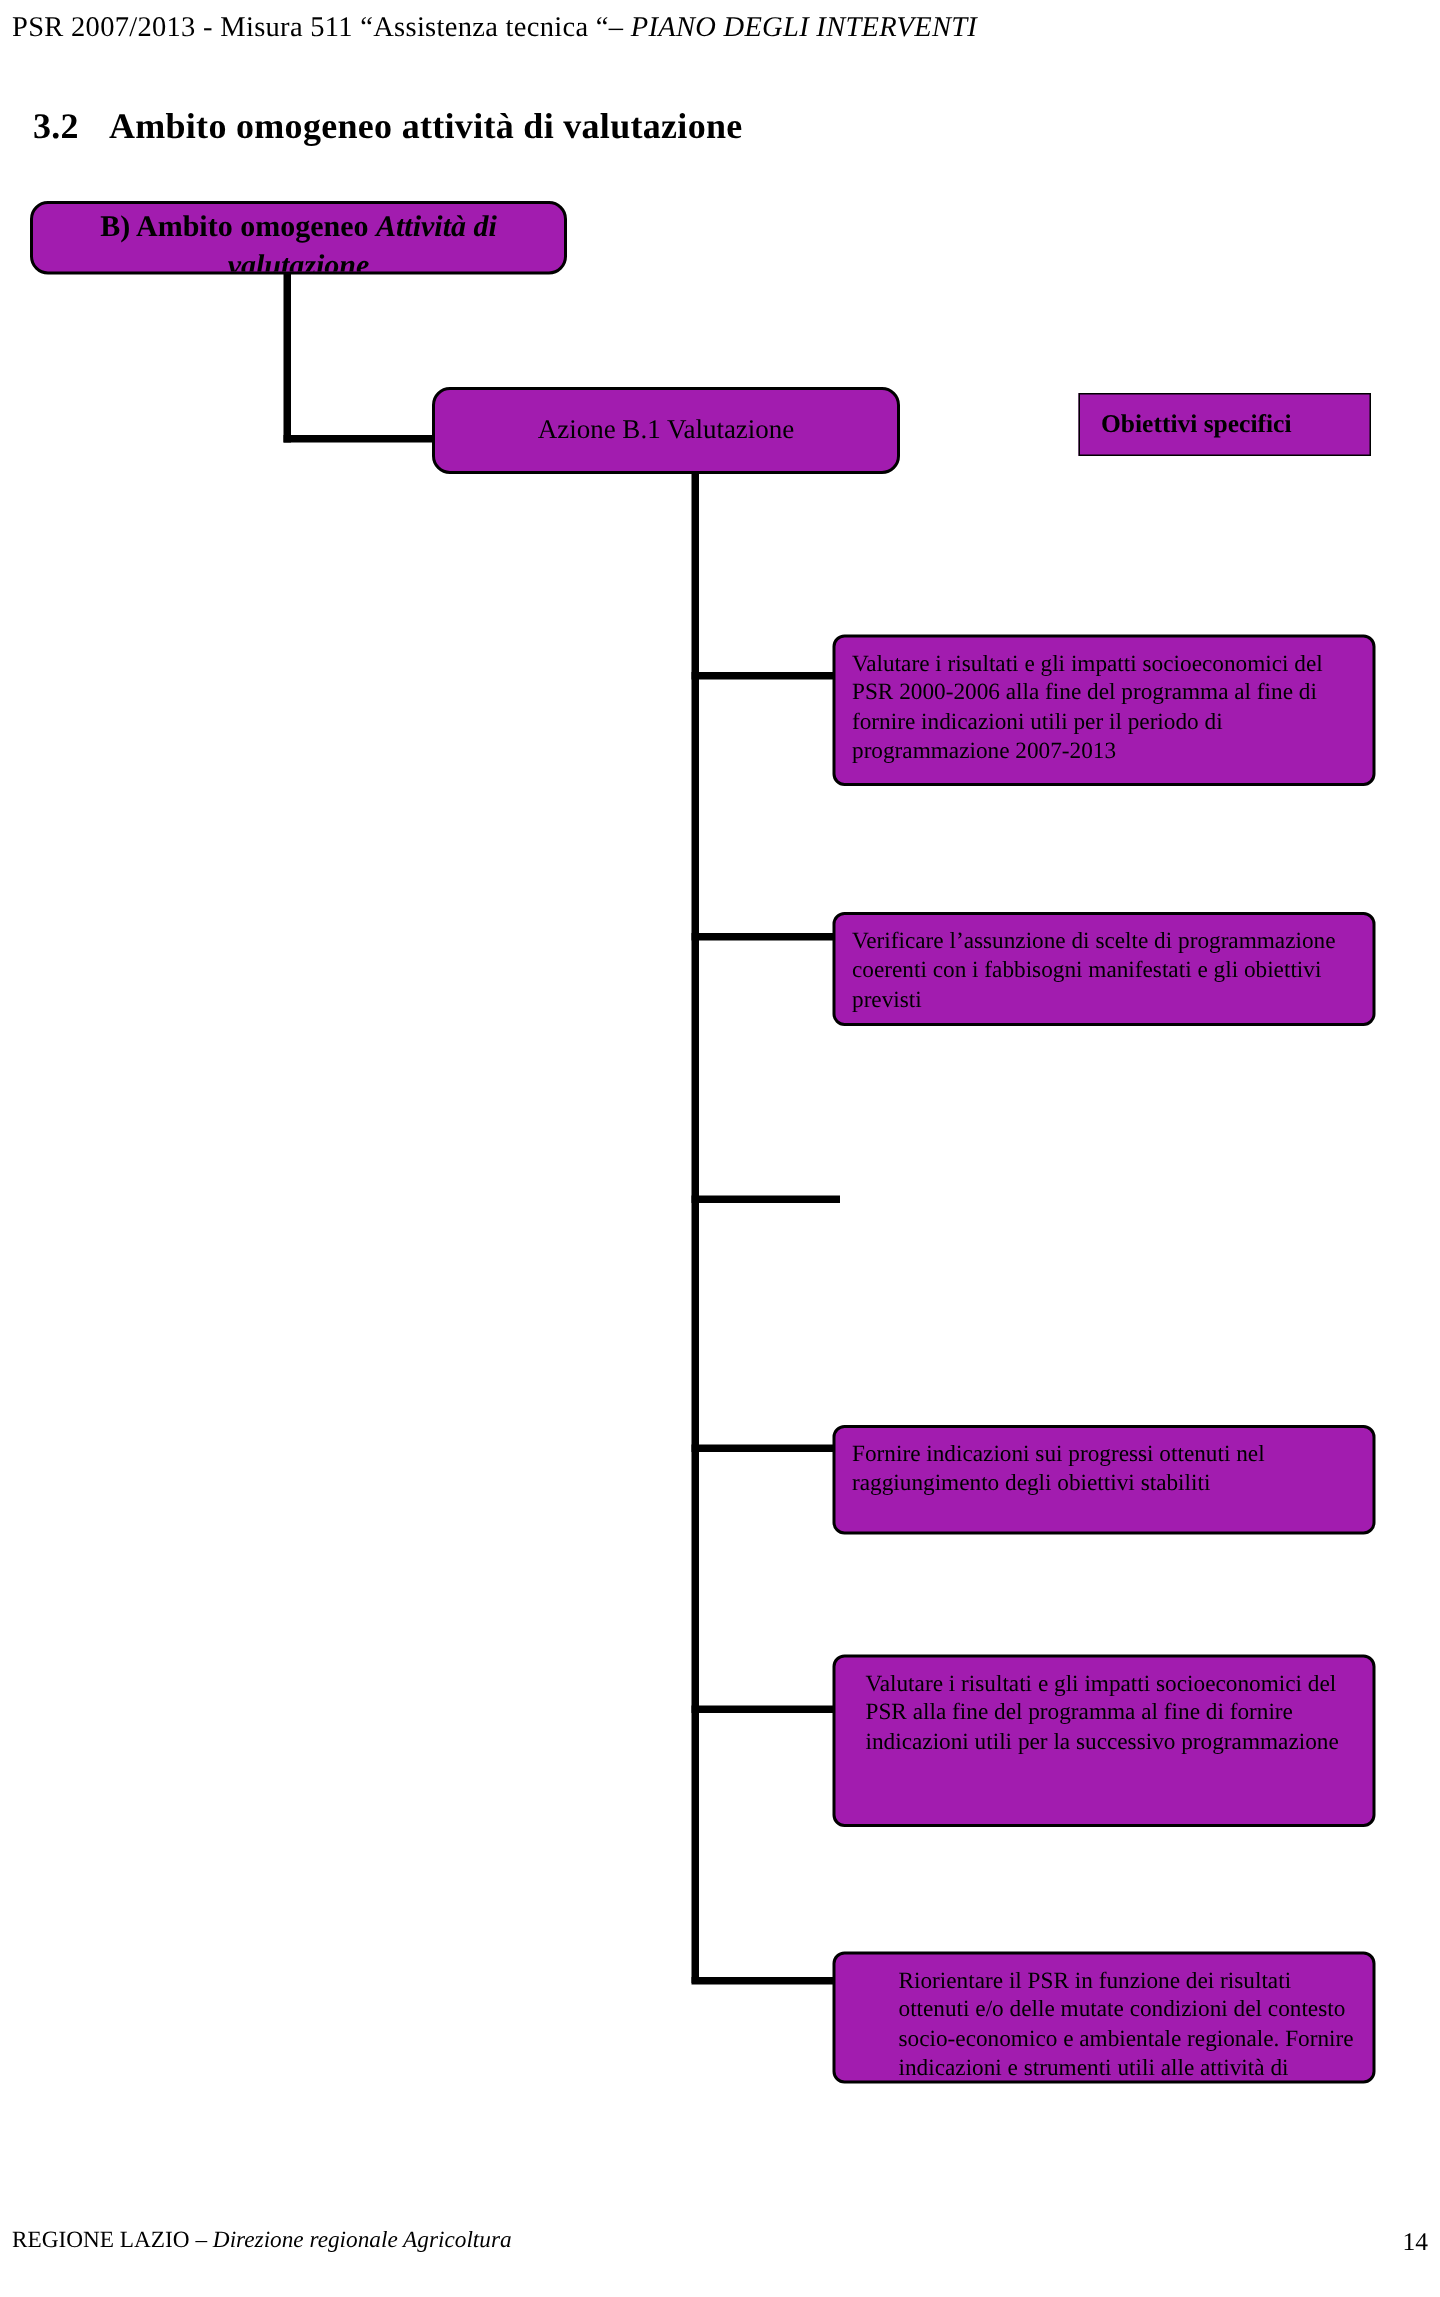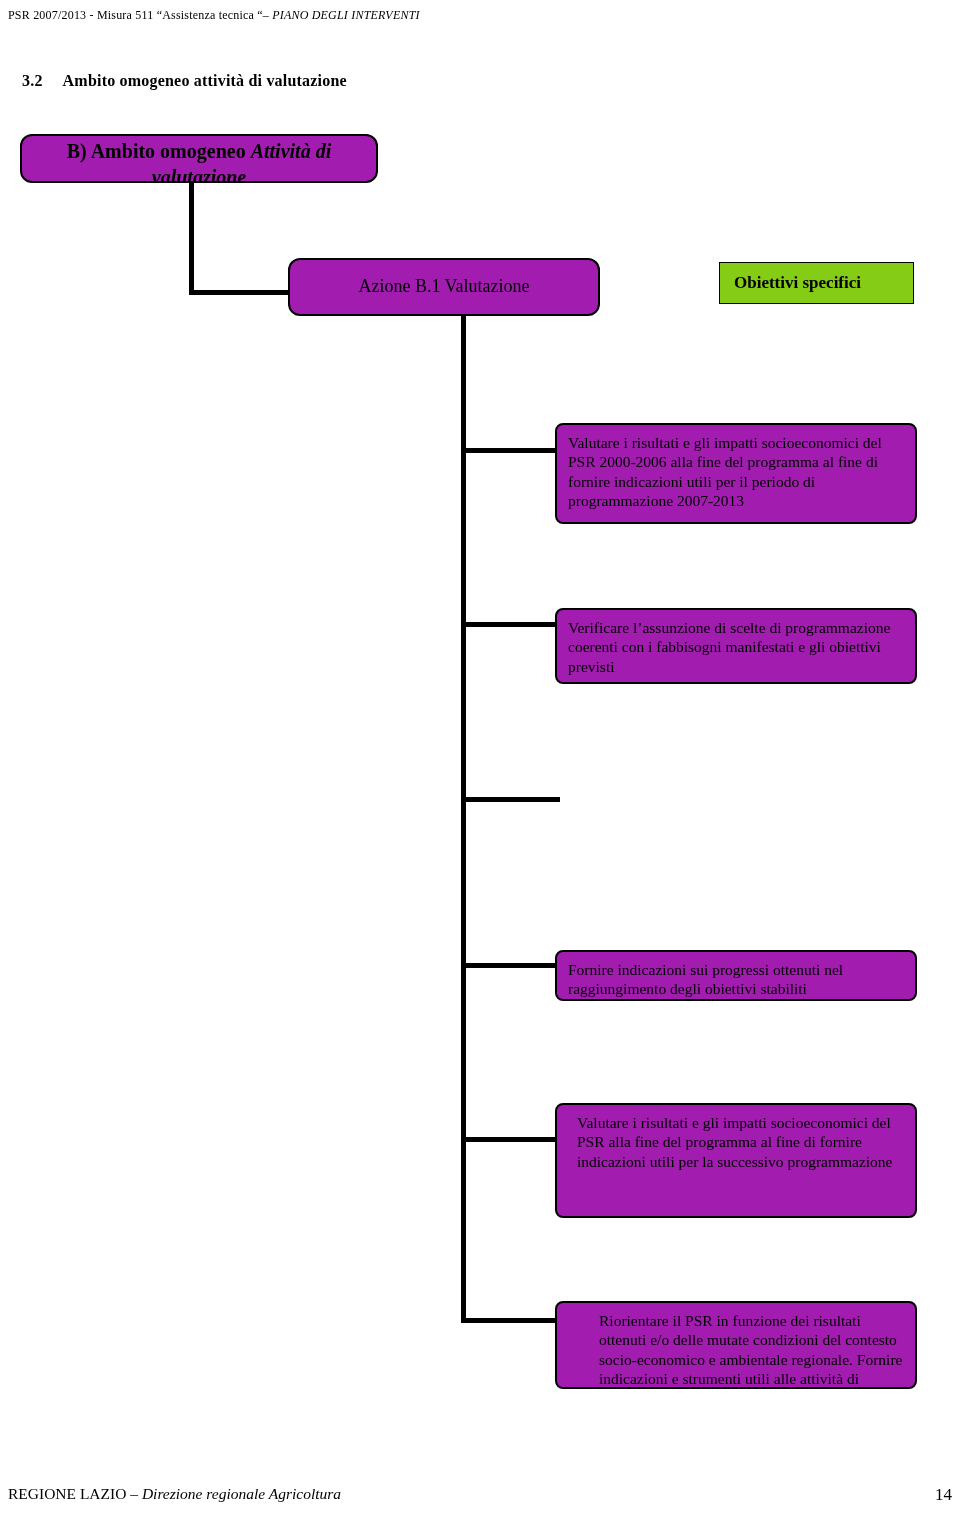--- a/index.html
+++ b/index.html
@@ -15,33 +15,33 @@
     color: #000000;
     overflow: hidden;
   }
 
   
   .doc-header {
     position: absolute;
     left: 8px;
     top: 8px;
     width: 930px;
-    font-size: 12px;
+    font-size: 19px;
     letter-spacing: 0.2px;
     white-space: nowrap;
   }
   .doc-header .hdr-plain { font-weight: normal; }
   .doc-header .hdr-ital  { font-style: italic; }
 
   
   .section-heading {
     position: absolute;
     left: 22px;
     top: 72px;
-    font-size: 16px;
+    font-size: 24px;
     font-weight: bold;
     letter-spacing: 0.2px;
   }
   .section-heading .sec-num { margin-right: 20px; }
 
   
   .diagram {
     position: absolute;
     left: 0;
     top: 0;
@@ -90,21 +90,21 @@
   }
 
   
   .node-plain {
     position: absolute;
     box-sizing: border-box;
     left: 719px;
     top: 262px;
     width: 195px;
     height: 42px;
-    background: #84cc16;
+    background: #a21caf;
     border: 1.6px solid #000000;
     font-size: 17px;
     font-weight: bold;
     display: flex;
     align-items: center;
     padding-left: 14px;
   }
 
   
   .obj {
@@ -112,21 +112,21 @@
     width: 362px;
     border-radius: 8px;
     padding: 8px 11px 8px 11px;
     font-size: 15.5px;
     line-height: 1.25;
     margin-top: 22px;
   }
   .obj-1 { top: 401px;  height: 101px; }
   .obj-2 { top: 586px;  height: 76px;  }
   .obj-3 { top: 748px;  height: 100px; }
-  .obj-4 { top: 928px;  height: 51px;  }
+  .obj-4 { top: 928px;  height: 73px;  }
   .obj-5 { top: 1081px; height: 115px; padding-left: 20px; }
   .obj-6 { top: 1279px; height: 88px; padding-left: 42px;  }
 
   
   .line {
     position: absolute;
     background: #000000;
   }
   .line-v { width: 5px; }
   .line-h { height: 5px; }

